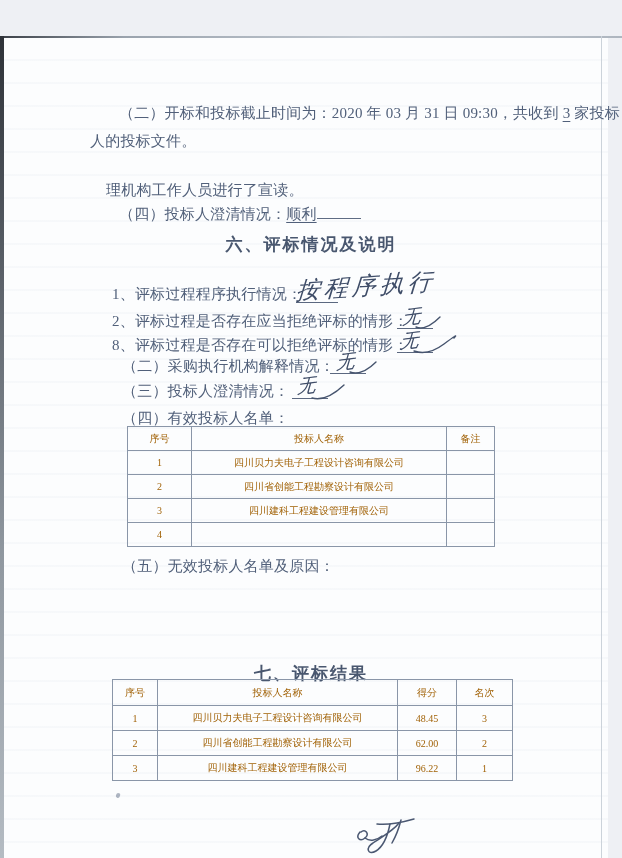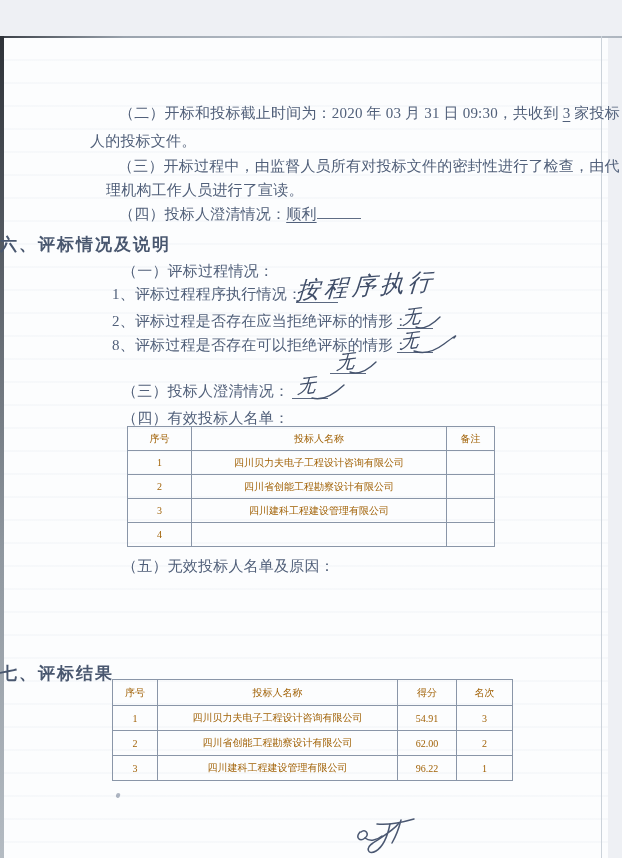--- a/index.html
+++ b/index.html
@@ -12,21 +12,21 @@
       rgba(255,255,255,0) 2px,rgba(255,255,255,0) 23px);}
   .edge-top{position:absolute;left:0;top:0;width:622px;height:2px;
     background:linear-gradient(90deg,#3a3f46,#9aa3ad 20%,#c3cad2 60%,#aeb6bf);}
   .edge-left{position:absolute;left:0;top:0;width:4px;height:858px;
     background:linear-gradient(180deg,#2e3238 0%,#565c64 25%,#8f979f 60%,#b9c0c7 100%);}
   .edge-right{position:absolute;right:6px;top:0;width:1px;height:858px;background:#ccd3da;}
   .edge-bottom{position:absolute;left:0;bottom:0;width:622px;height:6px;background:#f0f2f5;}
 
   .line{position:absolute;font-size:15px;line-height:17px;white-space:nowrap;
     color:#51607a;letter-spacing:0.2px;}
-  .heading{position:absolute;left:0;width:622px;text-align:left;font-weight:bold;
+  .heading{position:absolute;left:0;width:622px;text-align:center;font-weight:bold;
     font-size:17px;color:#49576f;letter-spacing:2px;white-space:nowrap;}
   .u{text-decoration:underline;text-underline-offset:3px;}
   .u-trail{display:inline-block;width:44px;border-bottom:1px solid #5f6c84;}
 
   .blank{position:absolute;border-bottom:1.2px solid #5b6880;}
 
   .hand{position:absolute;color:#3f4d68;font-style:italic;white-space:nowrap;
     font-family:"Liberation Serif","DejaVu Serif",serif;}
   .hand-big{font-size:24px;letter-spacing:4px;transform:rotate(-4deg) skewX(-8deg);}
   .hand-wu{font-size:19px;transform:rotate(-7deg) skewX(-10deg);}
@@ -49,45 +49,44 @@
 <body>
 
 <div class="sheet">
   <div class="edge-top"></div>
   <div class="edge-left"></div>
   <div class="edge-right"></div>
   <div class="edge-bottom"></div>
 
   <div class="line" style="left:119px;top:69px"><span>（二）开标和投标截止时间为：2020 年 03 月 31 日 09:30，共收到 </span><span class="u">3</span><span> 家投标</span></div>
   <div class="line" style="left:90px;top:97px">人的投标文件。</div>
-  <div class="line" style="left:118px;top:122px">（三）开标过程中，由监督人员所有对投标文件的密封性进行了检查，由代</div>
   <div class="line" style="left:106px;top:146px">理机构工作人员进行了宣读。</div>
   <div class="line" style="left:119px;top:170px"><span>（四）投标人澄清情况：</span><span class="u">顺利</span><span class="u-trail"></span></div>
 
   <div class="heading" style="top:197px">六、评标情况及说明</div>
-  <div class="line" style="left:122px;top:227px">（一）评标过程情况：</div>
 
   <div class="line" style="left:112px;top:250px">1、评标过程程序执行情况：</div>
   <div class="blank" style="left:296px;top:250px;width:42px;height:16px"></div>
   <div class="hand hand-big" style="left:296px;top:234px">按程序执行</div>
 
   <div class="line" style="left:112px;top:277px">2、评标过程是否存在应当拒绝评标的情形：</div>
   <div class="blank" style="left:397px;top:276px;width:36px;height:16px"></div>
   <div class="hand hand-wu" style="left:402px;top:268px">无</div>
   <svg class="swoosh" style="left:414px;top:278px" width="30" height="18">
       <path d="M2,13 Q12,17 26,3"></path>
     </svg>
 
   <div class="line" style="left:112px;top:301px">8、评标过程是否存在可以拒绝评标的情形：</div>
   <div class="blank" style="left:397px;top:300px;width:36px;height:16px"></div>
   <div class="hand hand-wu" style="left:400px;top:292px">无</div>
   <svg class="swoosh" style="left:412px;top:300px" width="44" height="20">
       <path d="M2,15 Q16,20 32,8 T42,2"></path>
     </svg>
 
+  <div class="line" style="left:122px;top:322px">（二）采购执行机构解释情况：</div>
   <div class="blank" style="left:330px;top:321px;width:36px;height:16px"></div>
   <div class="hand hand-wu" style="left:336px;top:313px">无</div>
   <svg class="swoosh" style="left:348px;top:322px" width="32" height="18">
       <path d="M2,14 Q14,18 28,4"></path>
     </svg>
 
   <div class="line" style="left:122px;top:347px">（三）投标人澄清情况：</div>
   <div class="blank" style="left:292px;top:346px;width:36px;height:16px"></div>
   <div class="hand hand-wu" style="left:297px;top:337px">无</div>
   <svg class="swoosh" style="left:310px;top:346px" width="38" height="20">
@@ -146,21 +145,21 @@
     <tbody>
         <tr class="r26">
       <td>序号</td>
       <td>投标人名称</td>
       <td>得分</td>
       <td>名次</td>
     </tr>
     <tr class="r25">
       <td>1</td>
       <td class="name">四川贝力夫电子工程设计咨询有限公司</td>
-      <td>54.91</td>
+      <td>48.45</td>
       <td>3</td>
     </tr>
     <tr class="r25">
       <td>2</td>
       <td class="name">四川省创能工程勘察设计有限公司</td>
       <td>62.00</td>
       <td>2</td>
     </tr>
     <tr class="r25">
       <td>3</td>

